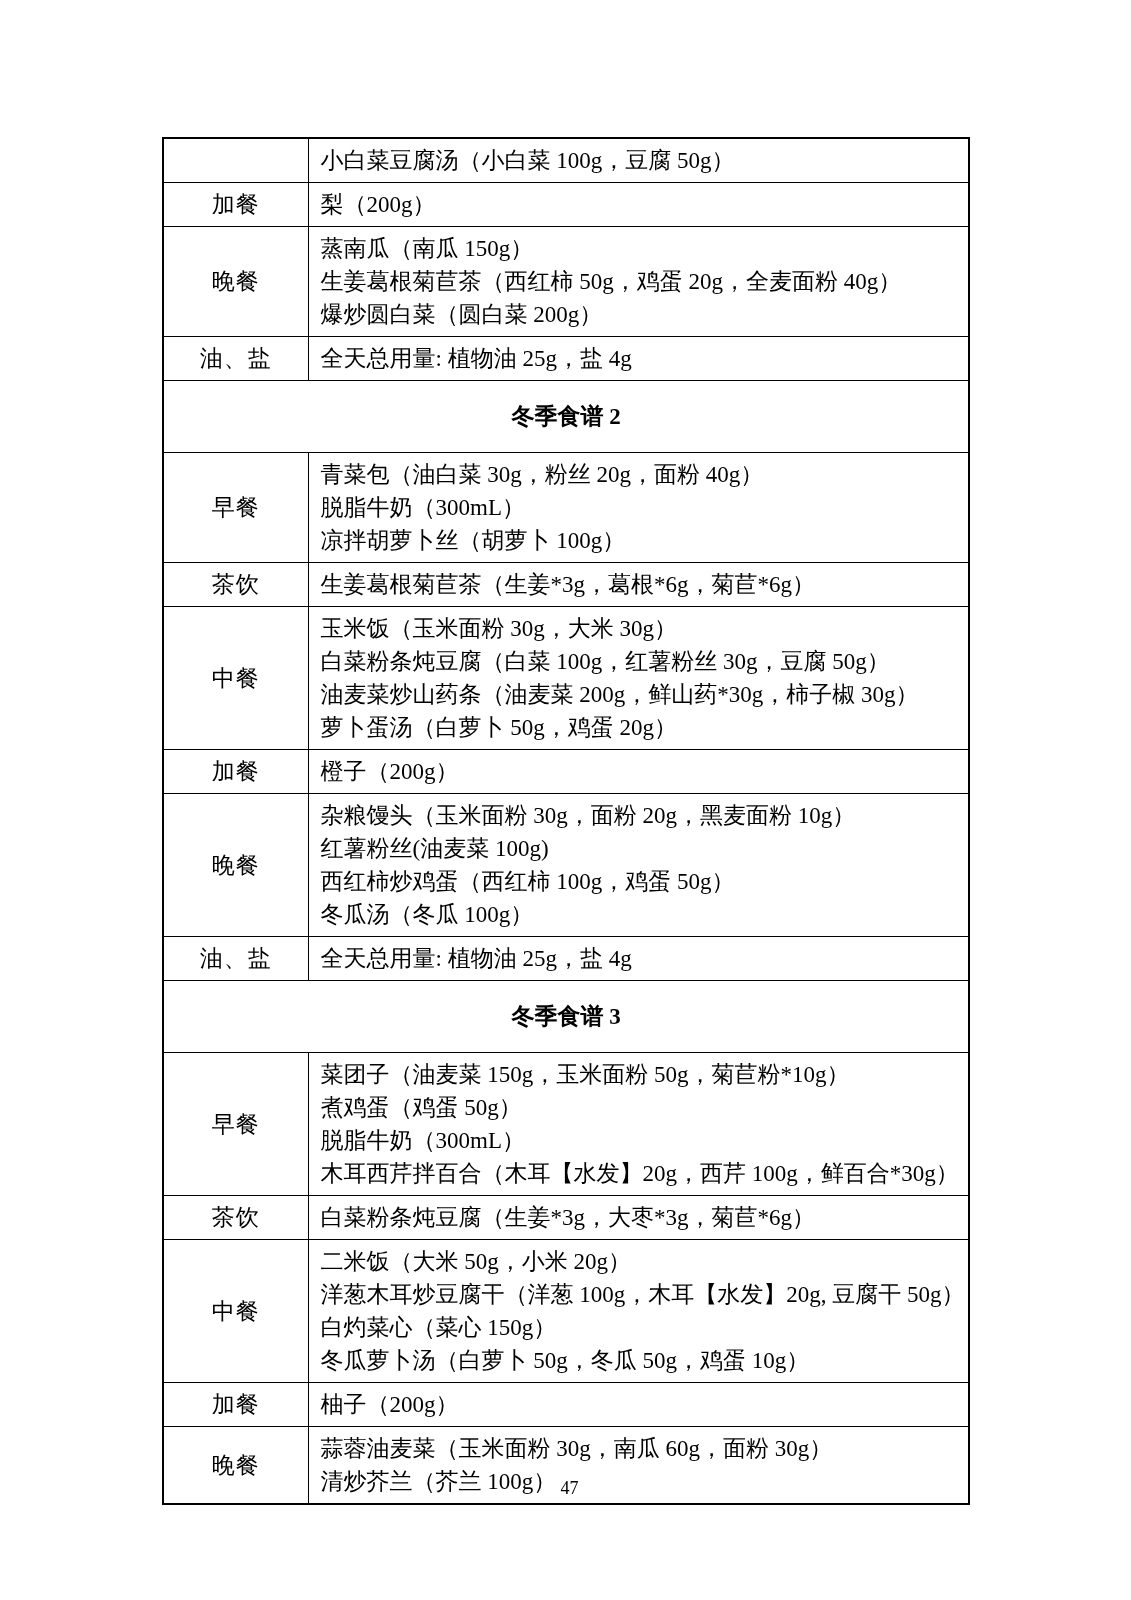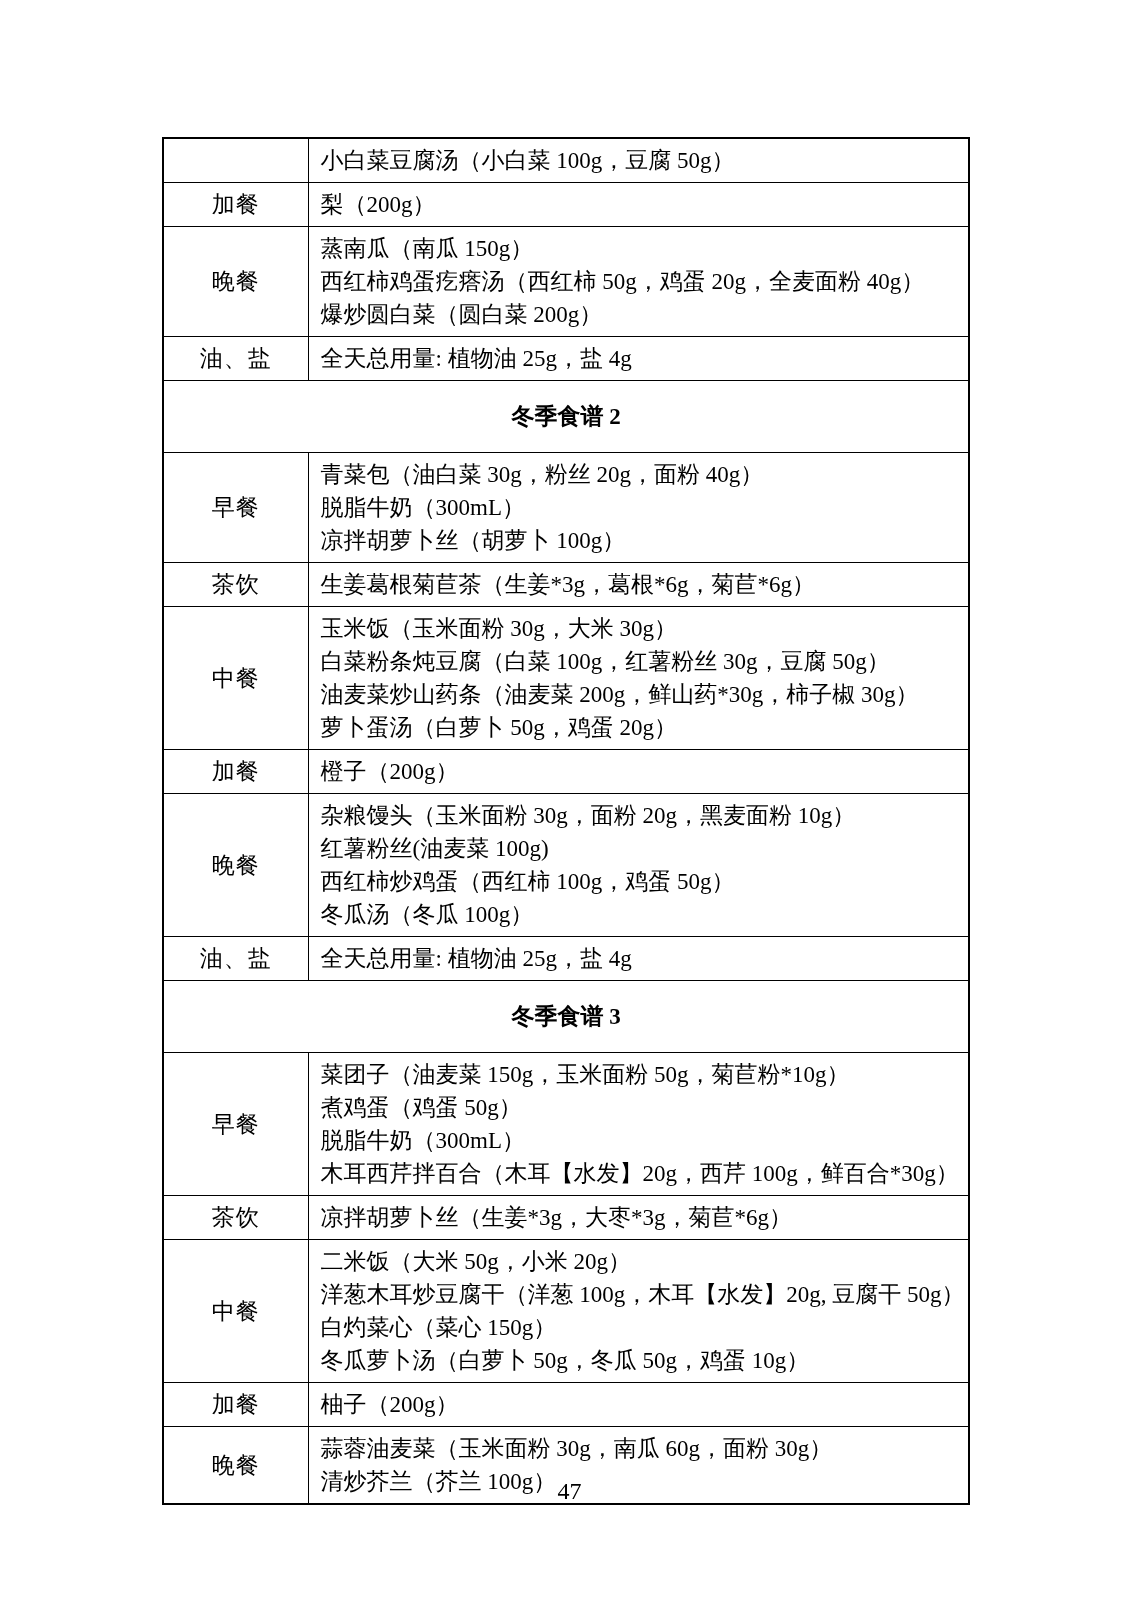--- a/index.html
+++ b/index.html
@@ -50,21 +50,21 @@
     font-weight: bold;
     padding: 20px 4px;
     line-height: 31px;
   }
   .page-number {
     position: absolute;
     left: 8px;
     right: 0;
     top: 1478px;
     text-align: center;
-    font-size: 24px;
+    font-size: 18px;
     color: #000000;
   }
 </style>
 </head>
 <body>
 
 <div class="page">
   <table class="menu-table">
     <colgroup>
       <col class="col-label">
@@ -80,21 +80,21 @@
         <tr>
           <td class="label-cell">加餐</td>
           <td class="content-cell">
             <div class="dish-line">梨（200g）</div>
           </td>
         </tr>
         <tr>
           <td class="label-cell">晚餐</td>
           <td class="content-cell">
             <div class="dish-line">蒸南瓜（南瓜 150g）</div>
-            <div class="dish-line">西红柿鸡蛋疙瘩汤（西红柿 50g，鸡蛋 20g，全麦面粉 40g）</div>
+            <div class="dish-line">生姜葛根菊苣茶（西红柿 50g，鸡蛋 20g，全麦面粉 40g）</div>
             <div class="dish-line">爆炒圆白菜（圆白菜 200g）</div>
           </td>
         </tr>
         <tr>
           <td class="label-cell">油、盐</td>
           <td class="content-cell">
             <div class="dish-line">全天总用量: 植物油 25g，盐 4g</div>
           </td>
         </tr>
         <tr>
@@ -152,21 +152,21 @@
           <td class="content-cell">
             <div class="dish-line">菜团子（油麦菜 150g，玉米面粉 50g，菊苣粉*10g）</div>
             <div class="dish-line">煮鸡蛋（鸡蛋 50g）</div>
             <div class="dish-line">脱脂牛奶（300mL）</div>
             <div class="dish-line">木耳西芹拌百合（木耳【水发】20g，西芹 100g，鲜百合*30g）</div>
           </td>
         </tr>
         <tr>
           <td class="label-cell">茶饮</td>
           <td class="content-cell">
-            <div class="dish-line">凉拌胡萝卜丝（生姜*3g，大枣*3g，菊苣*6g）</div>
+            <div class="dish-line">白菜粉条炖豆腐（生姜*3g，大枣*3g，菊苣*6g）</div>
           </td>
         </tr>
         <tr>
           <td class="label-cell">中餐</td>
           <td class="content-cell">
             <div class="dish-line">二米饭（大米 50g，小米 20g）</div>
             <div class="dish-line">洋葱木耳炒豆腐干（洋葱 100g，木耳【水发】20g, 豆腐干 50g）</div>
             <div class="dish-line">白灼菜心（菜心 150g）</div>
             <div class="dish-line">冬瓜萝卜汤（白萝卜 50g，冬瓜 50g，鸡蛋 10g）</div>
           </td>

